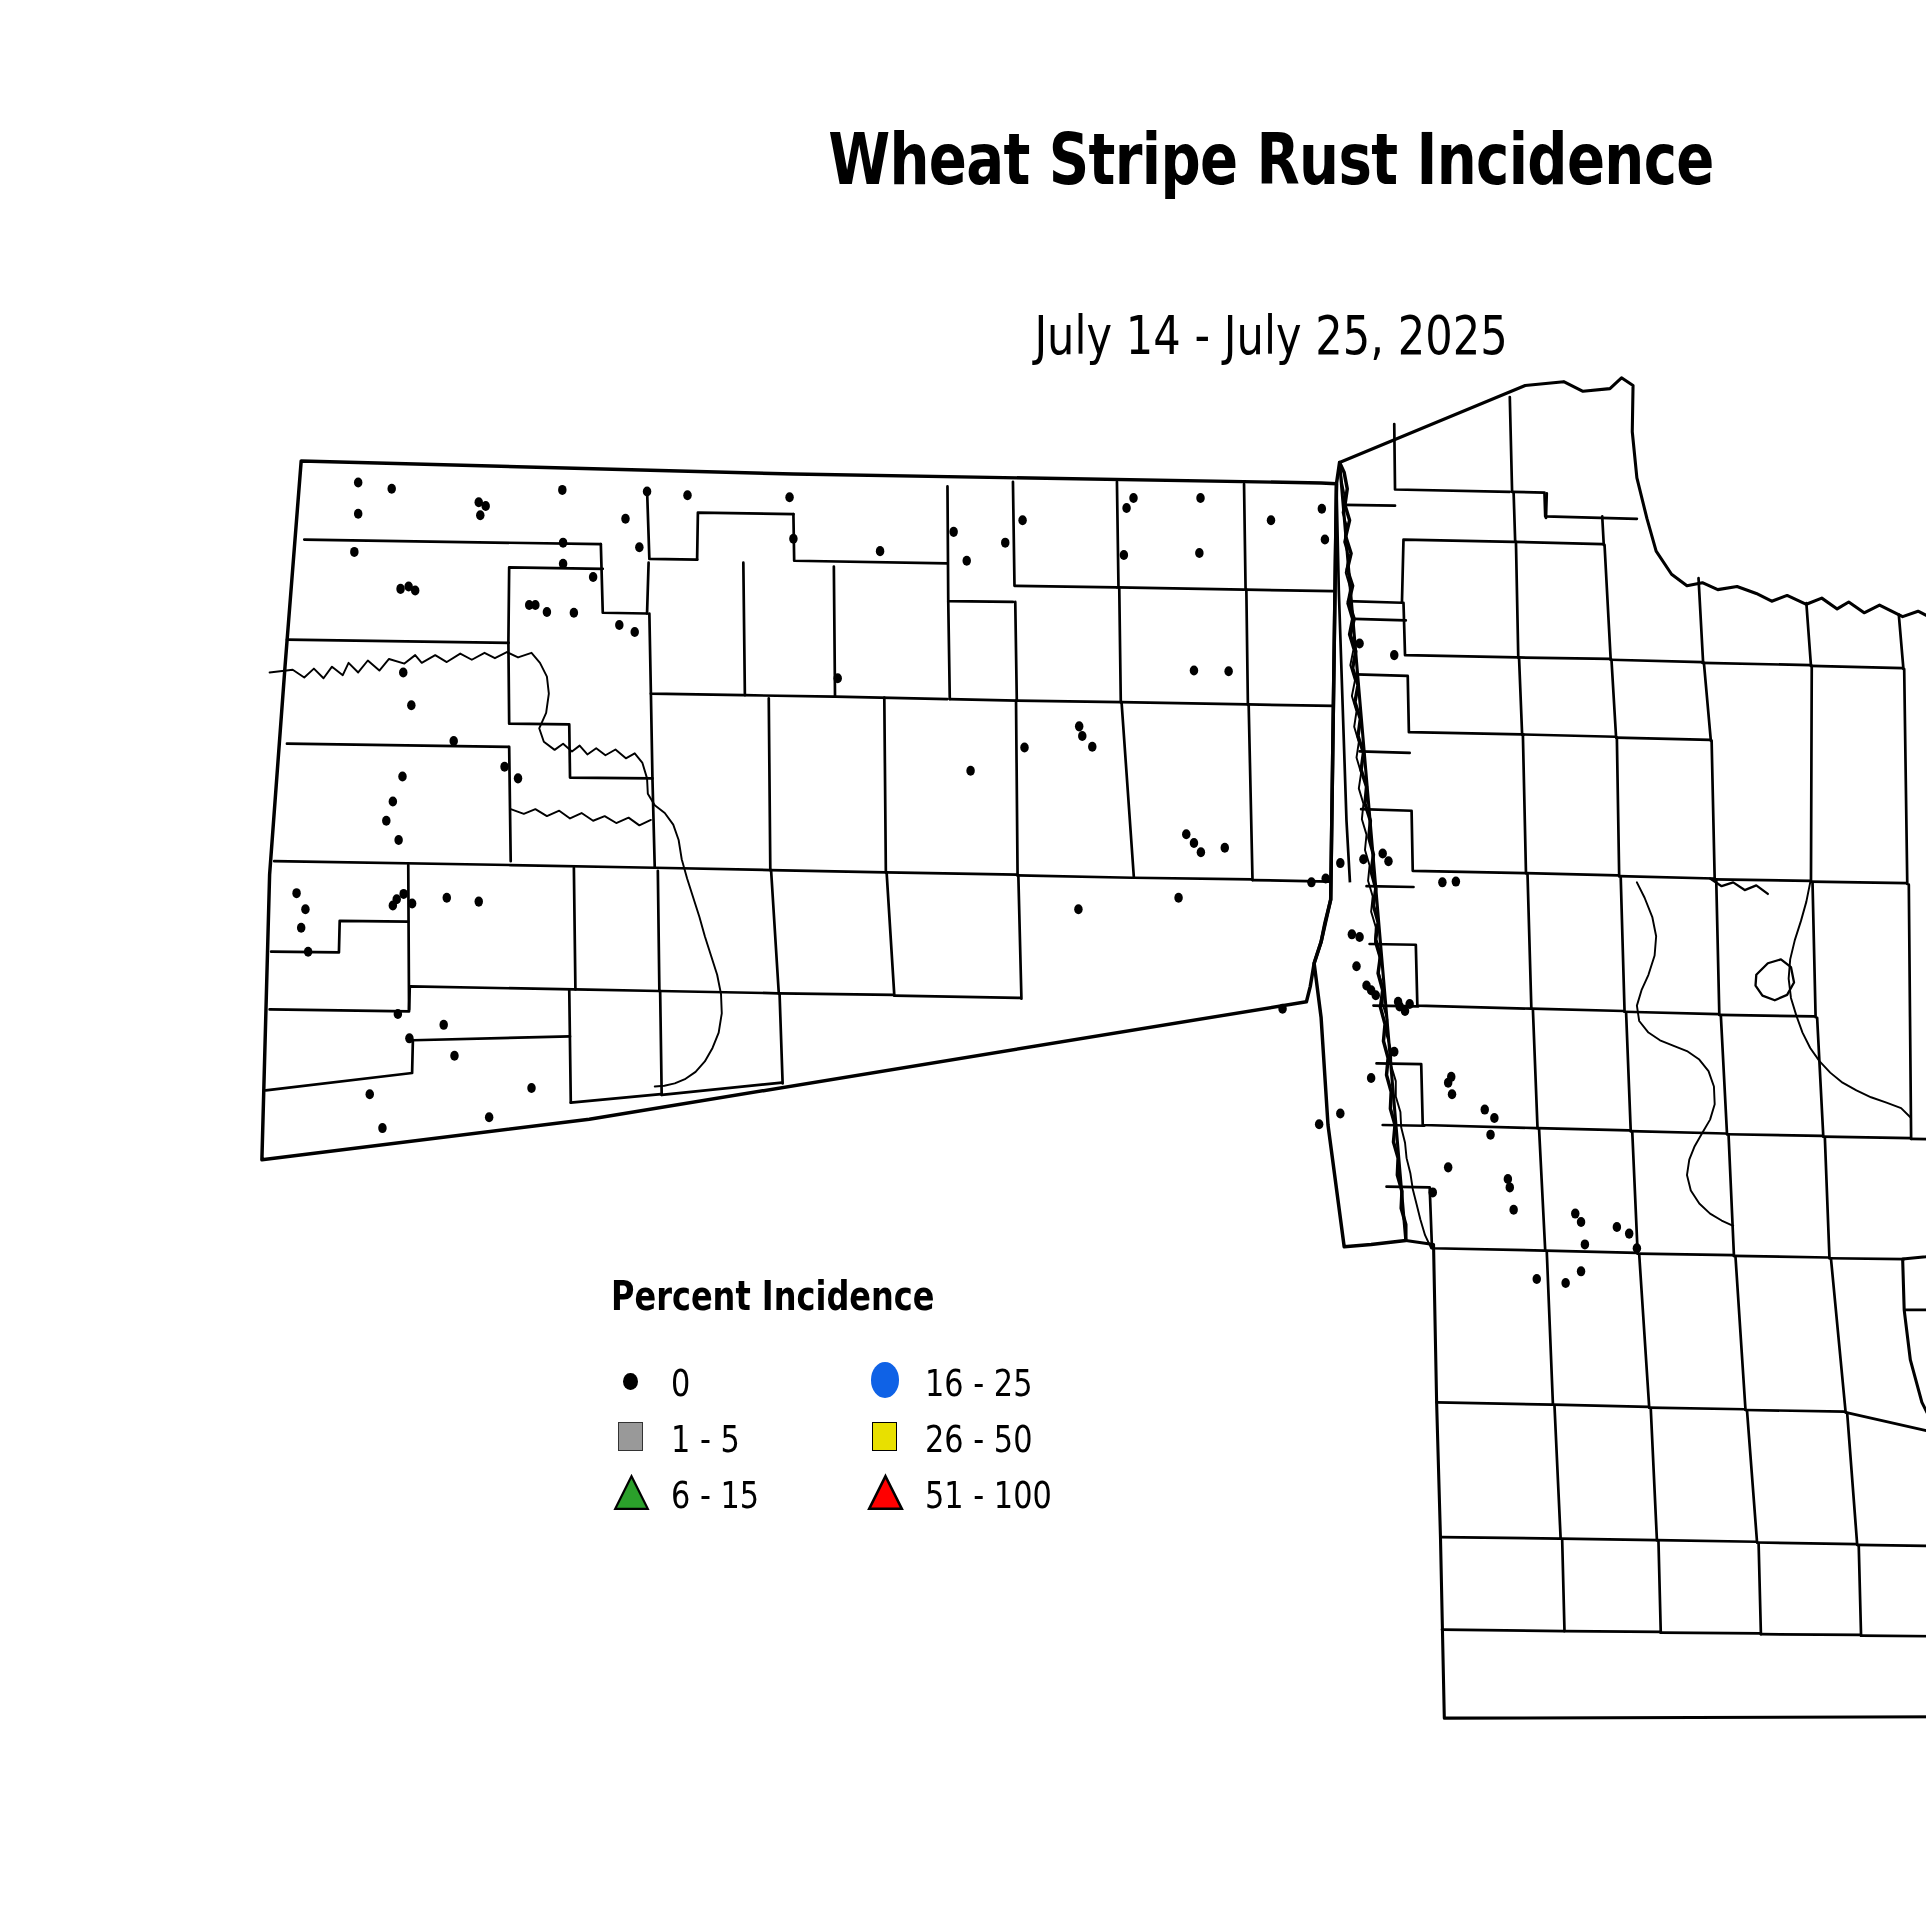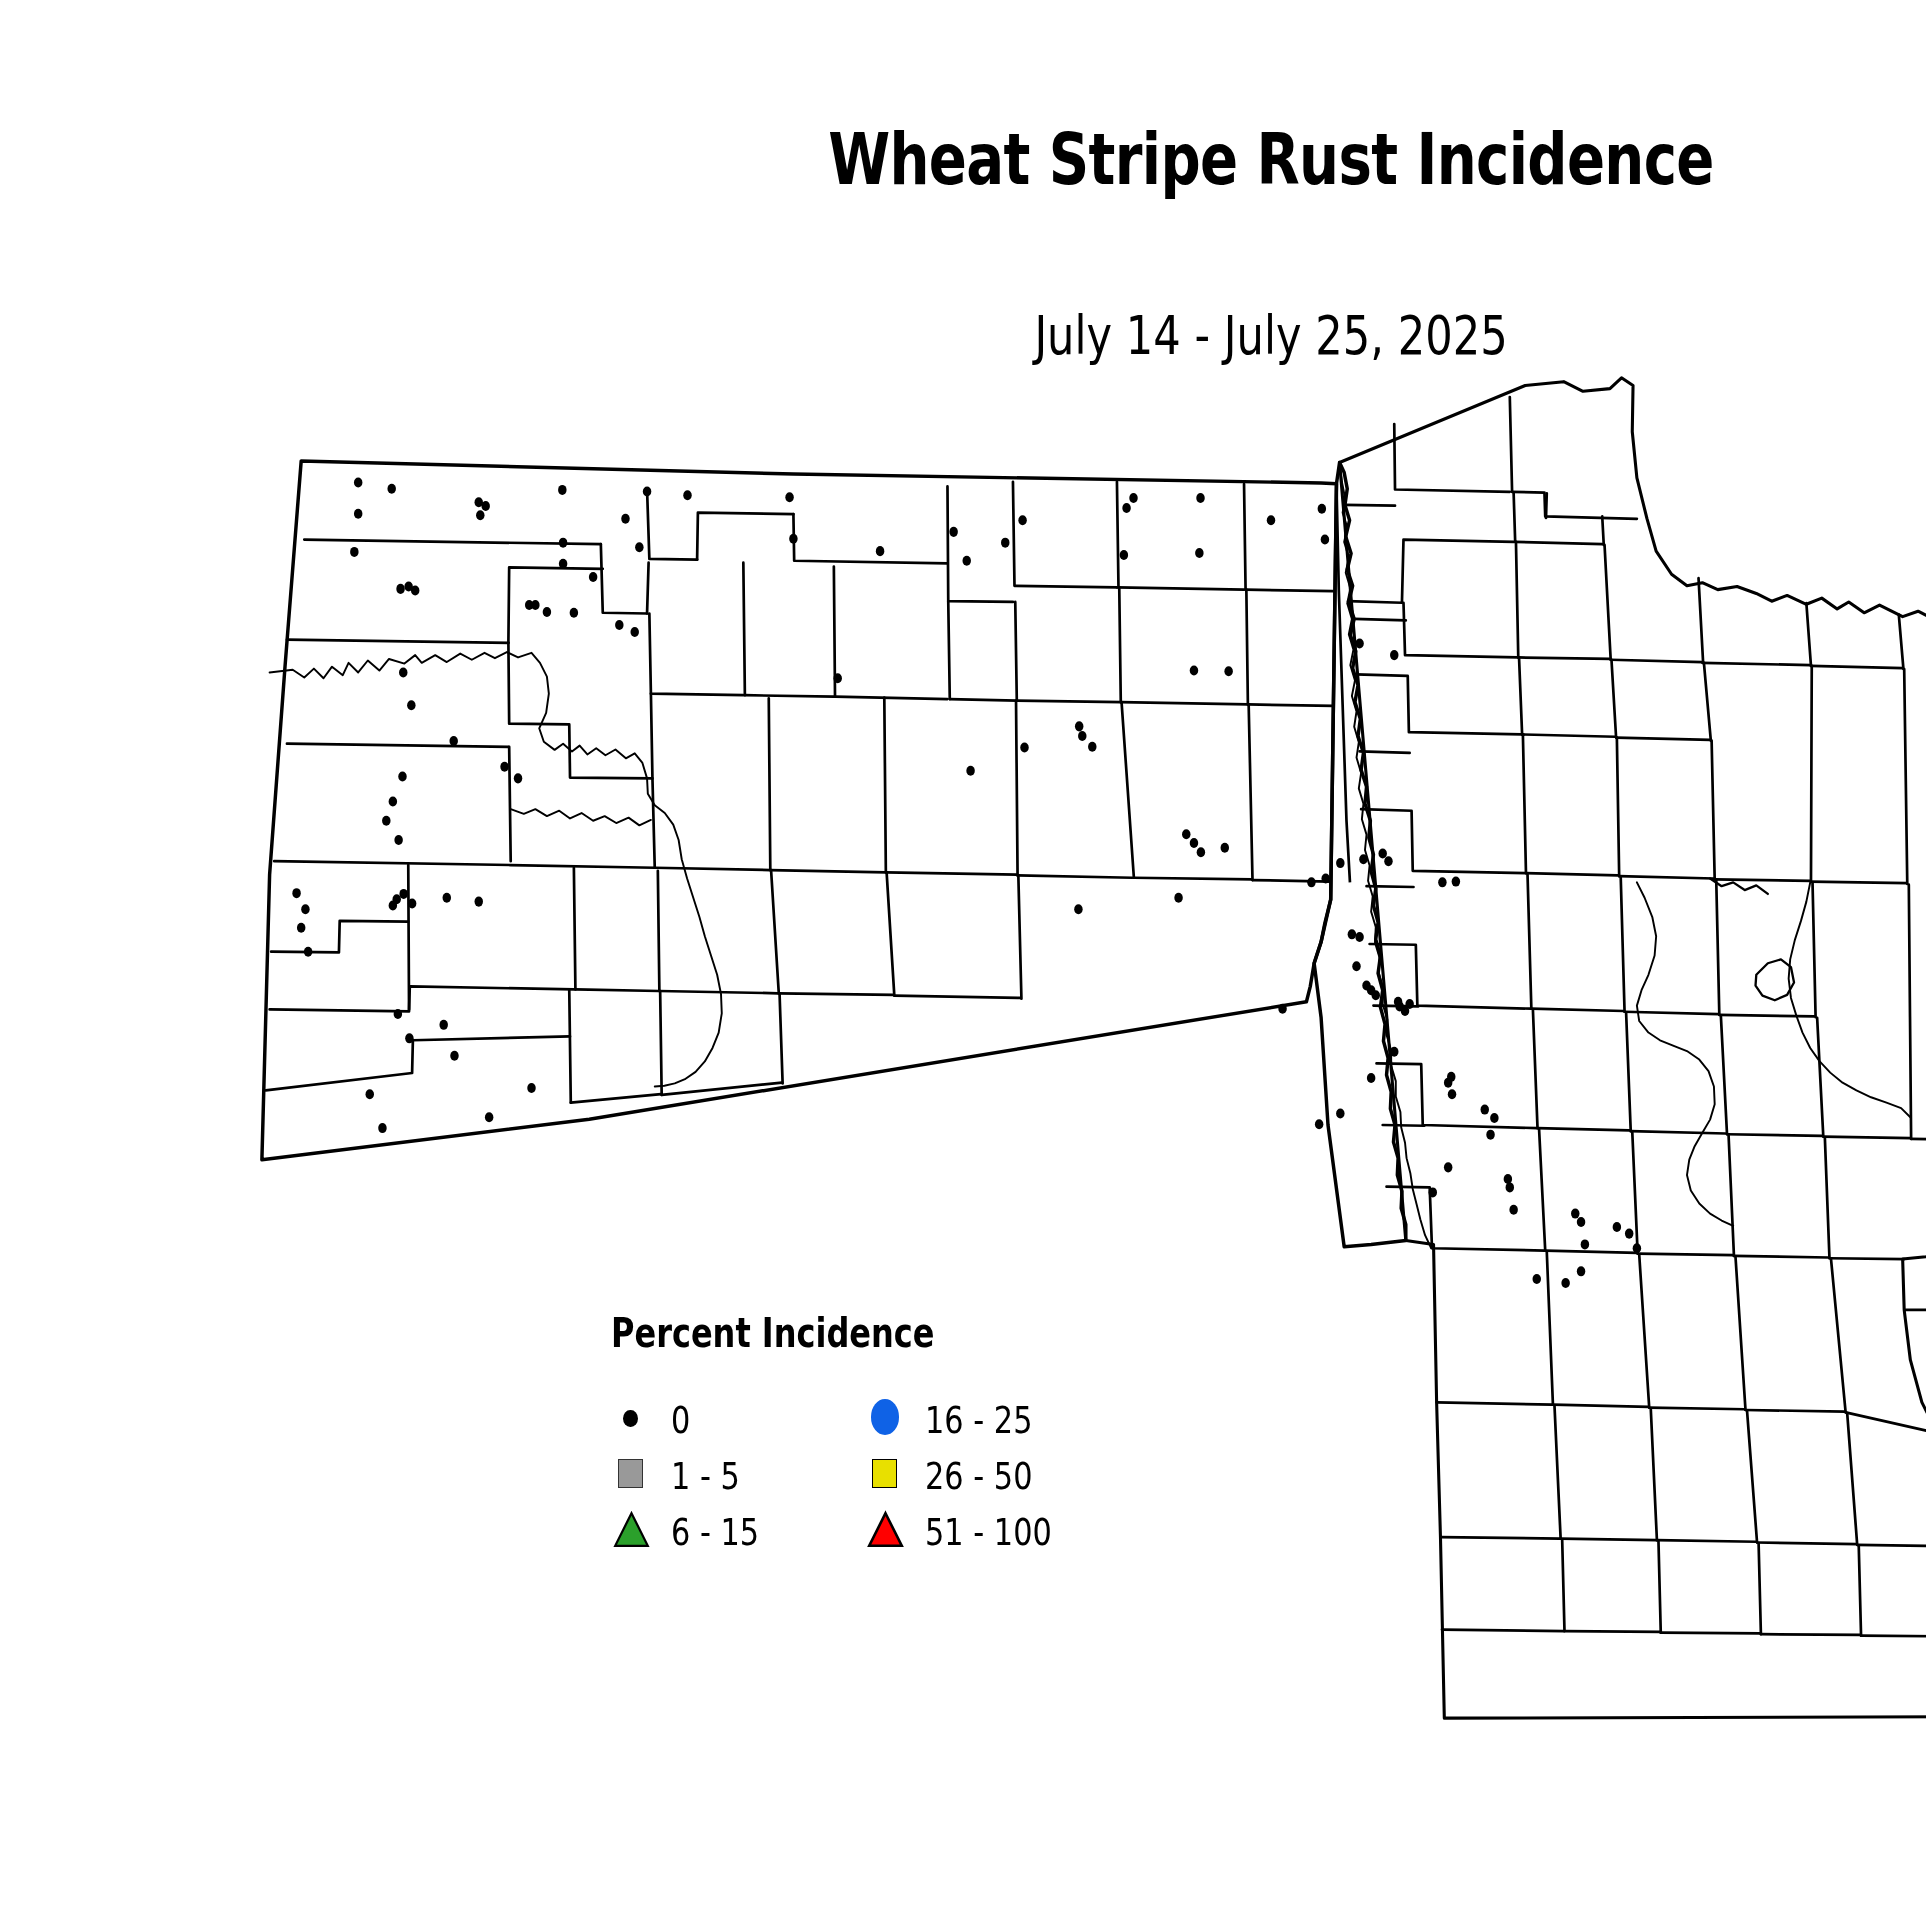--- a/index.html
+++ b/index.html
@@ -15,21 +15,21 @@
   .subtitle{
     position:absolute;left:0;top:304px;width:2542px;text-align:center;
     font-family:"DejaVu Sans","Liberation Sans",sans-serif;
     font-weight:normal;font-size:54px;color:#000;
     transform:scaleX(0.80);transform-origin:center center;white-space:nowrap;
   }
 
   #mapwrap{position:absolute;left:0;top:0;width:2542px;height:1965px;}
 
   
-  #legend{position:absolute;left:609px;top:1310px;width:539px;height:270px;}
+  #legend{position:absolute;left:609px;top:1273px;width:539px;height:270px;}
   .leg-title{
     font-family:"DejaVu Sans","Liberation Sans",sans-serif;
     font-weight:bold;font-size:40px;color:#000;
     transform:scaleX(0.80);transform-origin:left center;white-space:nowrap;
     position:absolute;left:1.5px;top:0px;
   }
   .leg-col{position:absolute;top:84px;}
   .leg-col.c1{left:0px;}
   .leg-col.c2{left:254px;}
   .leg-row{position:relative;height:56px;}

